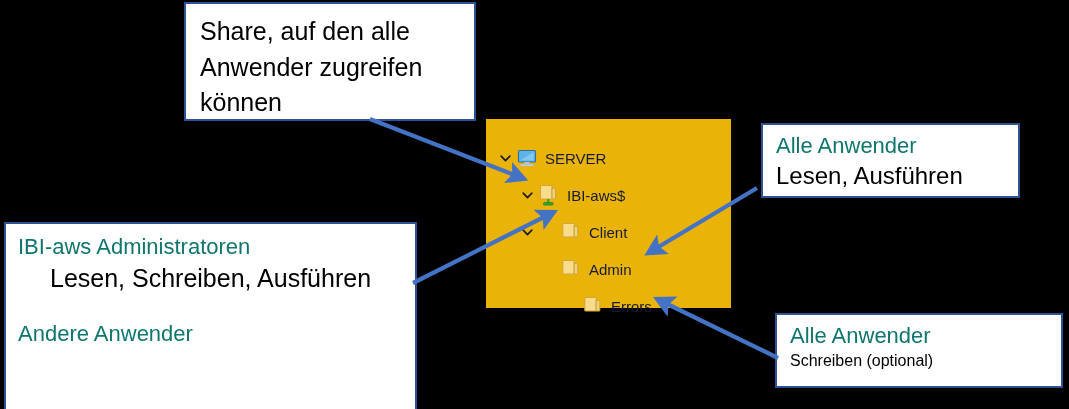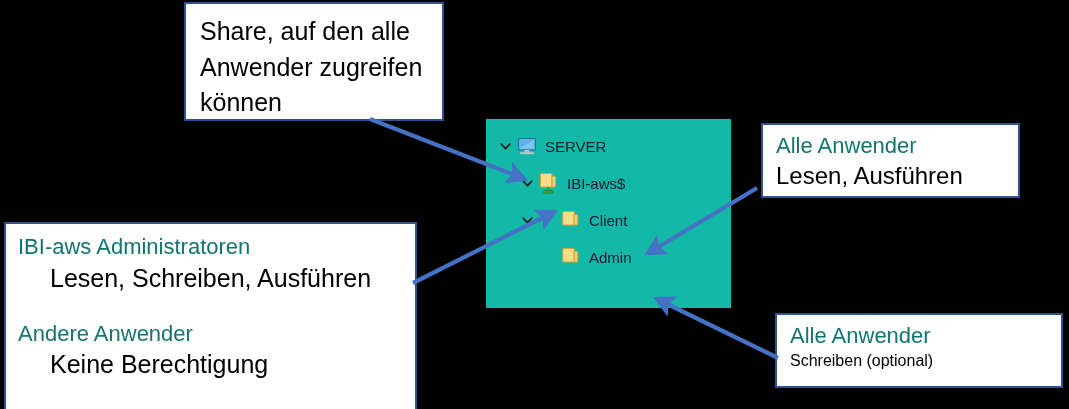--- a/index.html
+++ b/index.html
@@ -38,21 +38,21 @@
     color: #000000;
     white-space: nowrap;
   }
   .callout .spacer {
     height: 26px;
   }
 
   #callout-share {
     left: 184px;
     top: 2px;
-    width: 260px;
+    width: 292px;
     height: 119px;
     padding: 10px 8px 4px 14px;
   }
   #callout-share .line-big {
     font-size: 25px;
     line-height: 1.42;
   }
 
   #callout-admins {
     left: 4px;
@@ -88,24 +88,24 @@
     font-size: 16px;
   }
 
   
   #tree-panel {
     position: absolute;
     left: 486px;
     top: 119px;
     width: 245px;
     height: 189px;
-    background: #14b8a6;
+    background: #eab308;
     z-index: 2;
     box-sizing: border-box;
-    padding-top: 9px;
+    padding-top: 21px;
   }
   .tree-row {
     position: relative;
     height: 37px;
     display: flex;
     align-items: center;
     box-sizing: border-box;
   }
   .tree-row .chev {
     width: 22px;
@@ -211,20 +211,32 @@
       </span>
       <span class="ico">
         <svg width="22" height="22" viewBox="0 0 22 22">
           <path d="M3.8 2.5 H13.2 a1 1 0 0 1 1 1 V15 a1 1 0 0 1 -1 1 H3.8 a1 1 0 0 1 -1 -1 V3.5 a1 1 0 0 1 1 -1 Z" fill="#f7dc8c" stroke="#d2a63c" stroke-width="1.1"></path>
           <path d="M14.2 5.5 h2.6 a1 1 0 0 1 1 1 V15 a1 1 0 0 1 -1 1 H14.2 Z" fill="#efd27e" stroke="#d2a63c" stroke-width="1.1"></path>
         </svg>
       </span>
       <span class="tree-label">Admin</span>
     </div>
 
+    <div class="tree-row indent-3">
+      <span class="chev empty">
+        <svg width="13" height="13" viewBox="0 0 13 13"></svg>
+      </span>
+      <span class="ico">
+        <svg width="22" height="22" viewBox="0 0 22 22">
+          <path d="M3.8 2.5 H13.2 a1 1 0 0 1 1 1 V15 a1 1 0 0 1 -1 1 H3.8 a1 1 0 0 1 -1 -1 V3.5 a1 1 0 0 1 1 -1 Z" fill="#f7dc8c" stroke="#d2a63c" stroke-width="1.1"></path>
+          <path d="M14.2 5.5 h2.6 a1 1 0 0 1 1 1 V15 a1 1 0 0 1 -1 1 H14.2 Z" fill="#efd27e" stroke="#d2a63c" stroke-width="1.1"></path>
+        </svg>
+      </span>
+      <span class="tree-label">Errors</span>
+    </div>
 
   </div>
 
   <svg id="arrows" viewBox="0 0 1069 409">
     <defs>
       <marker id="ah" markerWidth="5.4" markerHeight="5.4" refX="3.6" refY="2.7" orient="auto">
         <path d="M0,0 L5.2,2.7 L0,5.4 L1.1,2.7 Z" fill="#4472c4"></path>
       </marker>
     </defs>
 
@@ -241,21 +253,20 @@
     <div class="line-big">Share, auf den alle</div>
     <div class="line-big">Anwender zugreifen</div>
     <div class="line-big">können</div>
   </div>
 
   <div class="callout" id="callout-admins">
     <div class="line-small">IBI-aws Administratoren</div>
     <div class="line-big">Lesen, Schreiben, Ausführen</div>
     <div class="spacer"></div>
     <div class="line-small">Andere Anwender</div>
-    <div class="line-big">Keine Berechtigung</div>
   </div>
 
   <div class="callout" id="callout-all-read">
     <div class="line-small">Alle Anwender</div>
     <div class="line-big">Lesen, Ausführen</div>
   </div>
 
   <div class="callout" id="callout-all-write">
     <div class="line-small">Alle Anwender</div>
     <div class="line-big">Schreiben (optional)</div>

